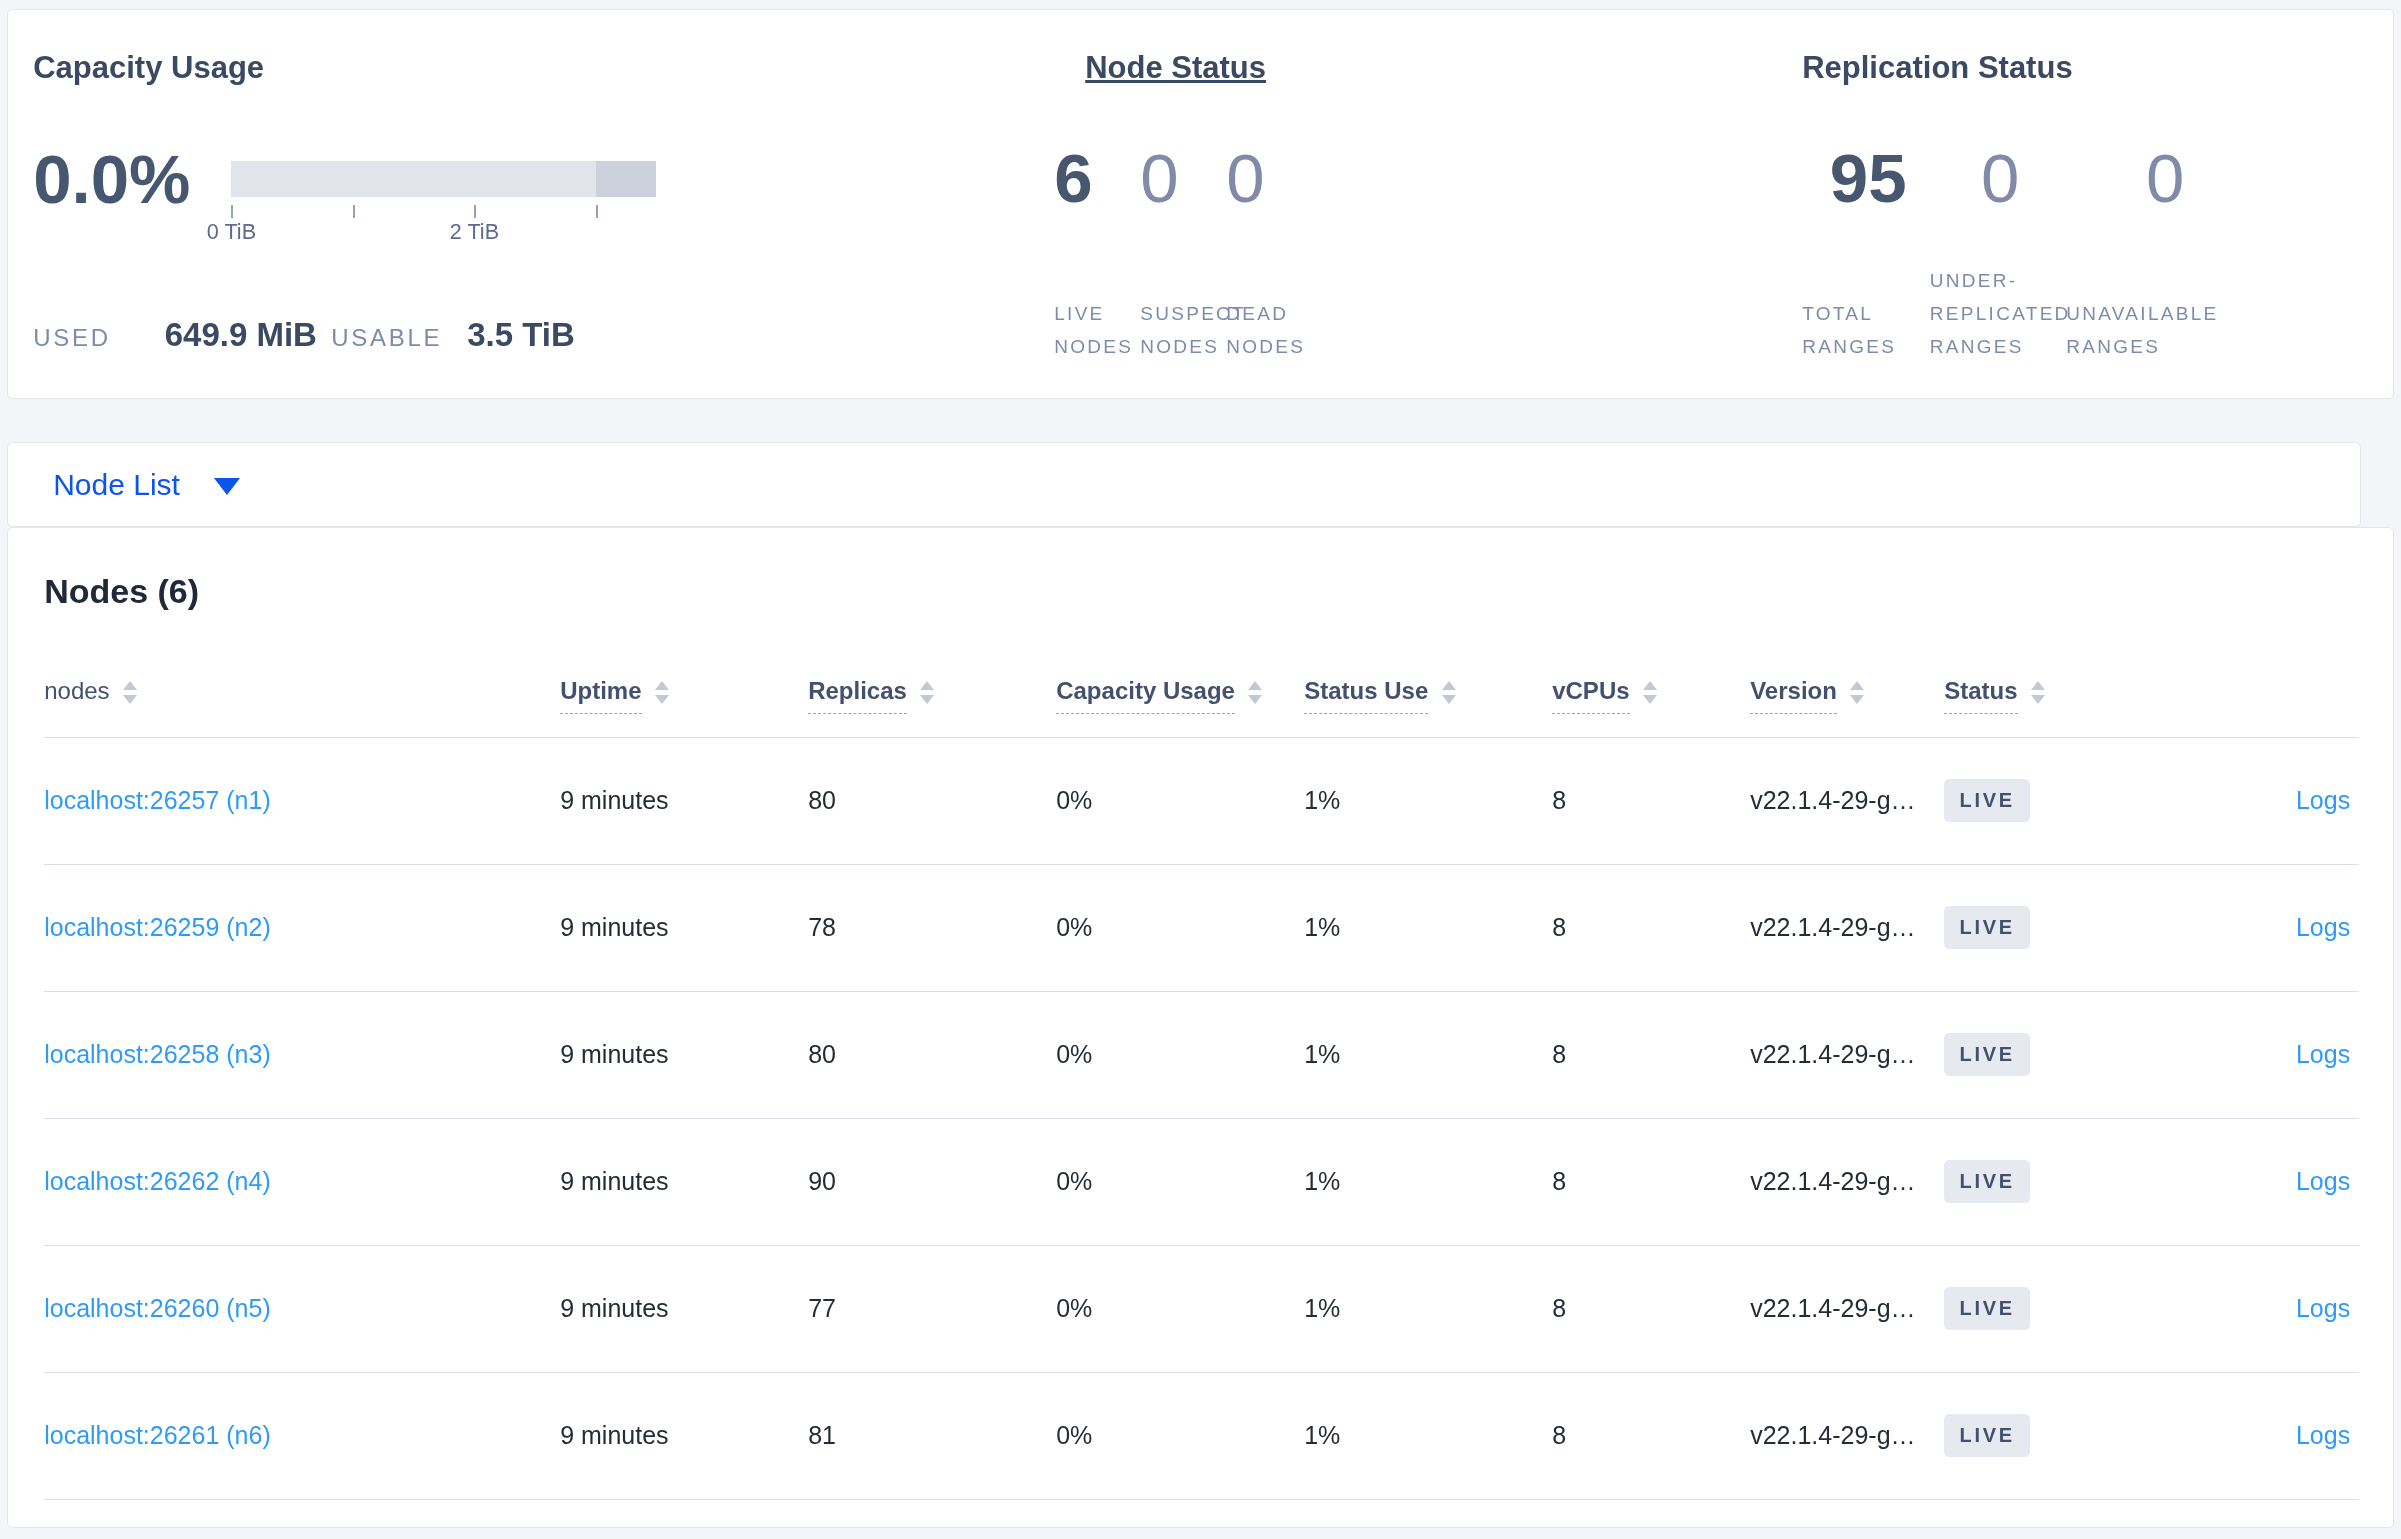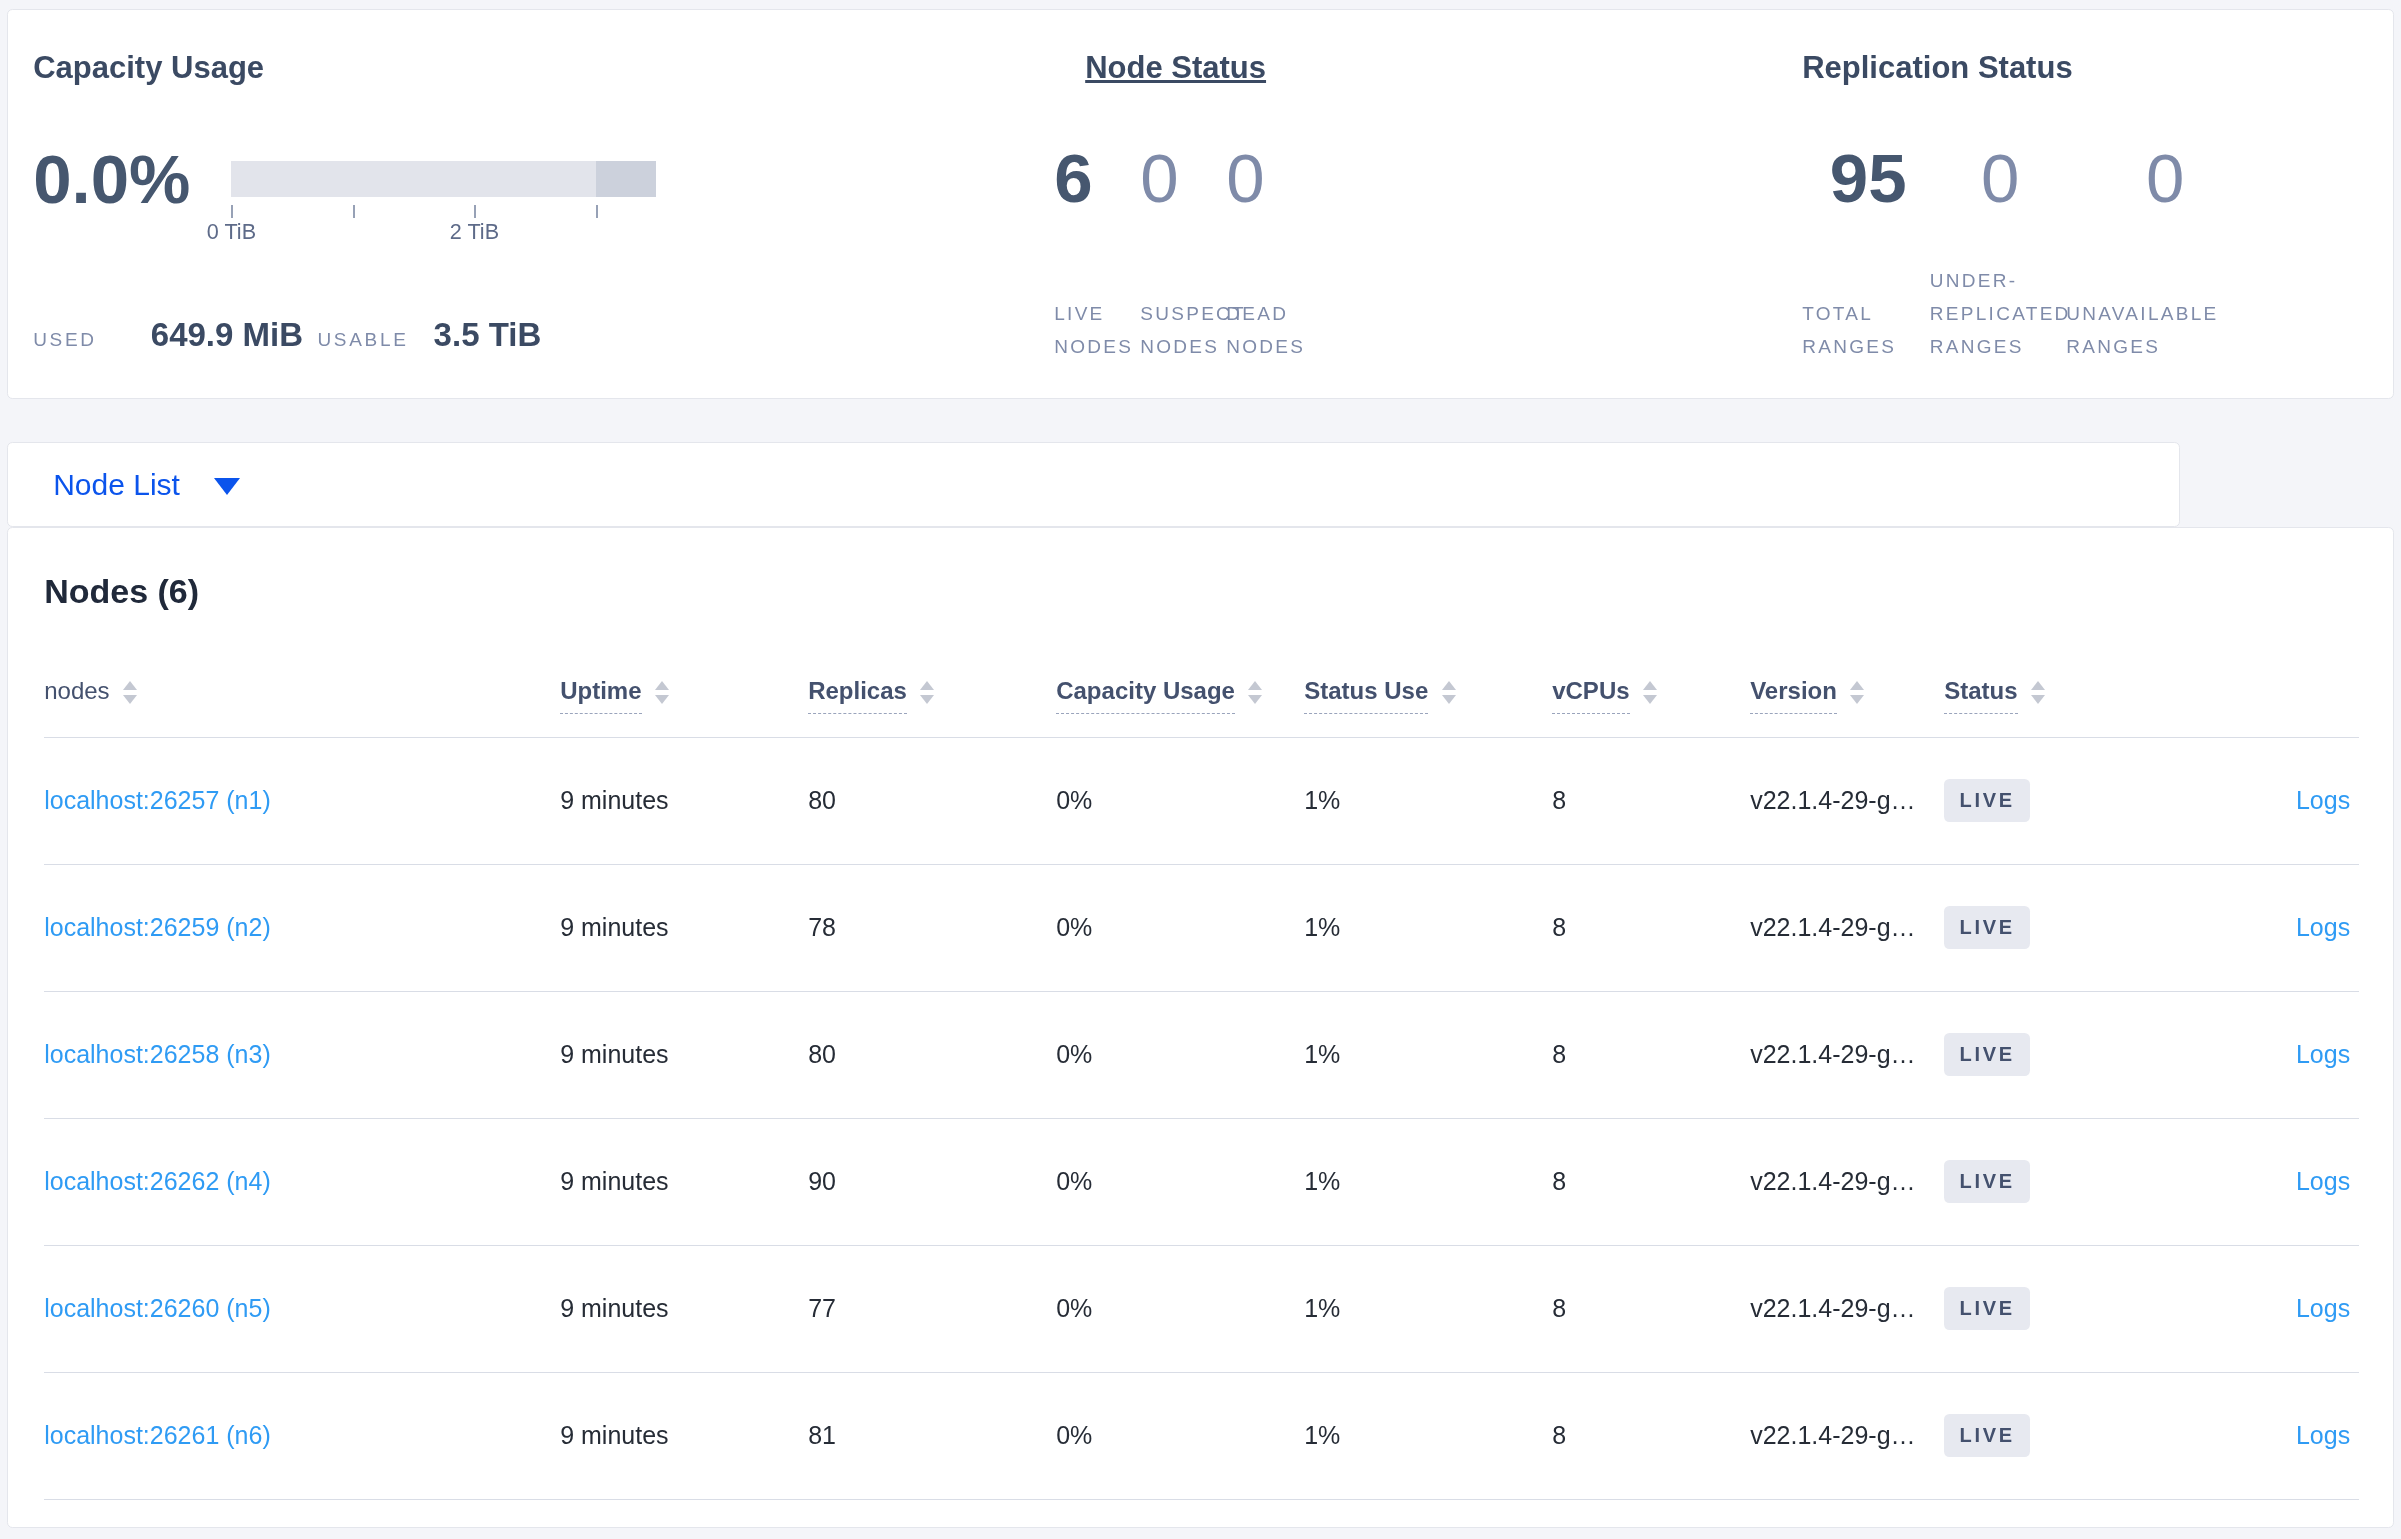--- a/index.html
+++ b/index.html
@@ -18,36 +18,36 @@
   .big-num { font-size:69px; font-weight:700; color:#46576f; line-height:74px; }
   .capbar { margin-left:41px; padding-top:18px; }
   .bar { position:relative; width:425px; height:36px; background:#e2e4eb; overflow:hidden; }
   .bar-tail { position:absolute; left:365px; top:0; width:60px; height:36px; background:#ccd1dc; }
   .ticks { position:relative; width:425px; height:21.6px; }
   .ticks span { position:absolute; top:8px; width:1.8px; height:12.6px; background:#97a1b6; }
   .tick-labels { position:relative; width:425px; height:27px; }
   .tick-labels span { position:absolute; transform:translateX(-50%); font-size:21.6px; color:#5e6b89; white-space:nowrap; }
 
   .cap-stats { position:absolute; top:306px; left:25px; display:flex; align-items:baseline; white-space:nowrap; }
-  .stat-label { font-size:19px; letter-spacing:2.7px; color:#7f8ba9; }
+  .stat-label { font-size:24px; letter-spacing:2.7px; color:#7f8ba9; }
   .stat-value { font-size:33px; font-weight:700; color:#3b4a63; }
   .g60{margin-left:54px}.g16{margin-left:14.4px}.g28{margin-left:25px}
 
   .sum-block { position:absolute; top:133px; height:220px; display:flex; }
   #ns-block { left:1046px; } #rp-block { left:1794px; }
   .sum-col { display:flex; flex-direction:column; justify-content:space-between; }
   #ns-block .sum-col { width:86px; }
   #rp-block .sum-col { width:132px;align-items:center; }
   #rp-block .sum-col:last-child { width:198px; }
   .sum-value { font-size:69px; line-height:72px; font-weight:400; color:#7f8ba9; }
   .sum-value.em { color:#46576f; font-weight:700; }
   .sum-label { font-size:19px; line-height:33px; letter-spacing:2.3px; color:#7f8ba9; white-space:normal; }
 
   
-  #selector-card { left:7.2px; top:442px; width:2173px; height:85px; display:flex; align-items:center; }
+  #selector-card { left:7.2px; top:442px; width:2354px; height:85px; display:flex; align-items:center; }
   #view-select { display:flex; align-items:center; margin-left:45px; cursor:pointer; }
   #view-select .label { font-size:30px; font-weight:500; color:#0b54ec; }
   .caret { width:0; height:0; border-left:13.5px solid transparent; border-right:13.5px solid transparent;
            border-top:17px solid #0b54ec; margin-left:34px; margin-top:3.6px; }
 
   
   #nodes-card { left:7.2px; top:527px; width:2387px; height:1001px; padding-top:41px; }
   #nodes-heading { margin-left:36px; font-size:34px; font-weight:700; color:#20293a; line-height:45px; }
   table { table-layout:fixed; border-collapse:collapse; width:2315px; margin:40px 36px 0 36px; }
   col.c1{width:516px} col.c2{width:248px} col.c3{width:248px} col.c4{width:248px}

